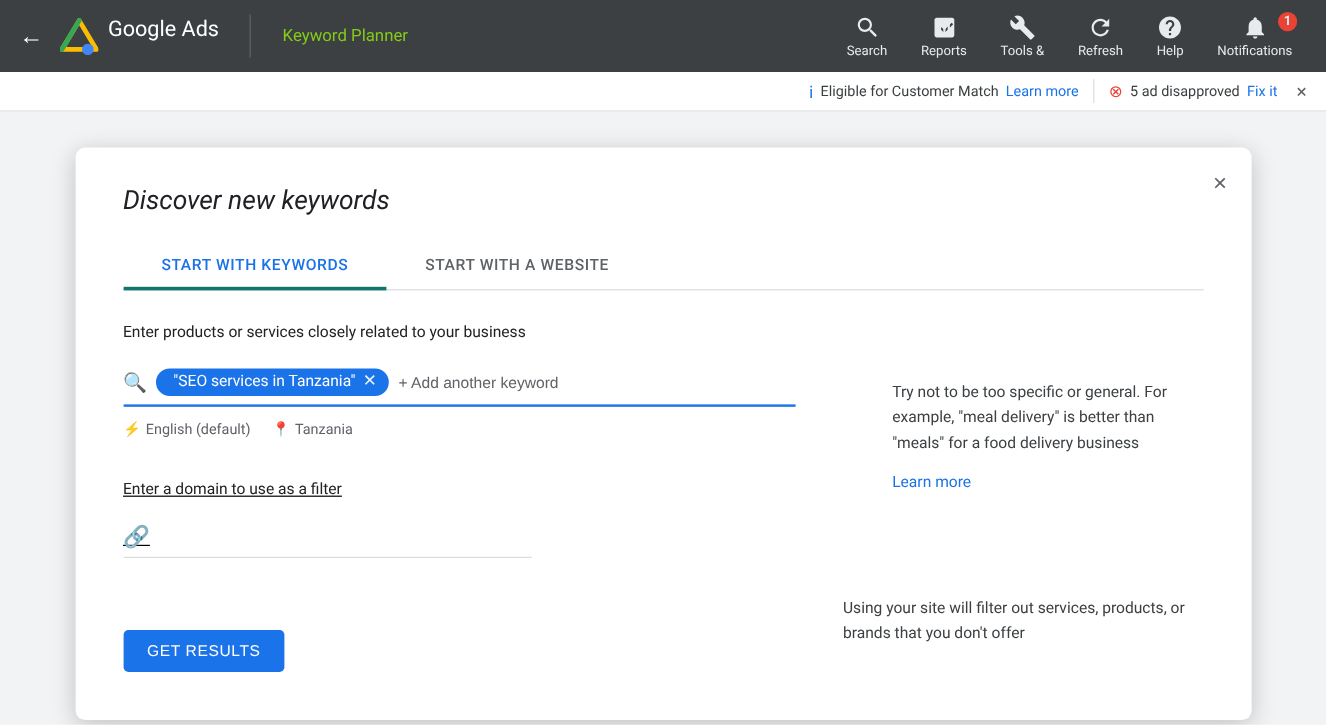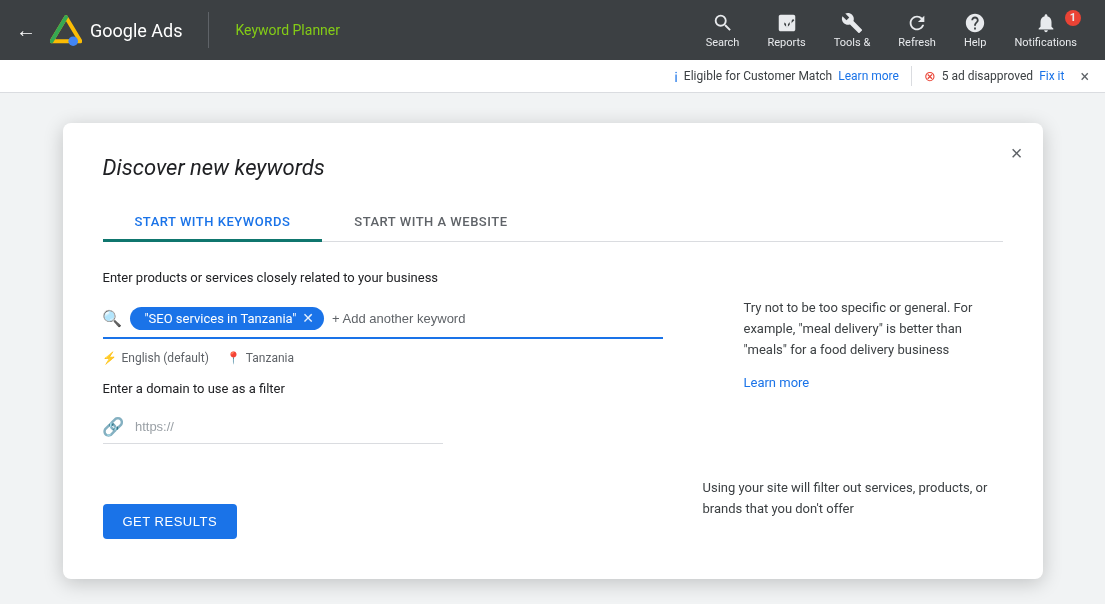--- a/index.html
+++ b/index.html
@@ -28,21 +28,20 @@
       color: white;
     }
     .back-arrow {
       color: white;
       font-size: 20px;
       cursor: pointer;
       margin-right: 4px;
     }
     .google-ads-logo {
       display: flex;
-      align-items: center;
       gap: 8px;
     }
     .logo-icon {
       width: 32px;
       height: 32px;
     }
     .google-ads-text {
       color: white;
       font-size: 18px;
       font-weight: 400;
@@ -189,20 +188,21 @@
     }
     .tab.active {
       color: #1a73e8;
       border-bottom: 3px solid #0f766e;
     }
 
     
     .two-col {
       display: flex;
       gap: 40px;
+      align-items: center;
     }
     .left-col { flex: 1; }
     .right-col {
       width: 300px;
       padding-top: 4px;
     }
 
     
     .section-label {
       font-size: 13px;
@@ -263,21 +263,22 @@
       color: #5f6368;
     }
     .meta-item {
       display: flex;
       align-items: center;
       gap: 4px;
     }
 
     
     .domain-section {
-      margin-top: 16px;
+      margin-top: 36px;
+      text-decoration: underline;
     }
     .domain-input-wrapper {
       display: flex;
       align-items: center;
       gap: 10px;
       border-bottom: 1px solid #dadce0;
       padding: 6px 0;
       width: 340px;
     }
     .domain-icon { color: #5f6368; font-size: 18px; }
@@ -449,21 +450,20 @@
             <span>📍</span>
             <span>Tanzania</span>
           </div>
         </div>
 
         
         <div class="domain-section">
           <p class="section-label">Enter a domain to use as a filter</p>
           <div class="domain-input-wrapper">
             <span class="domain-icon">🔗</span>
-            <input class="domain-input" type="text" placeholder="https://" style="">
           </div>
         </div>
 
         
         <button class="get-results-btn">GET RESULTS</button>
       </div>
 
       <div class="right-col">
         <div class="right-col-keywords">
           <p class="hint-text">Try not to be too specific or general. For example, "meal delivery" is better than "meals" for a food delivery business</p>

